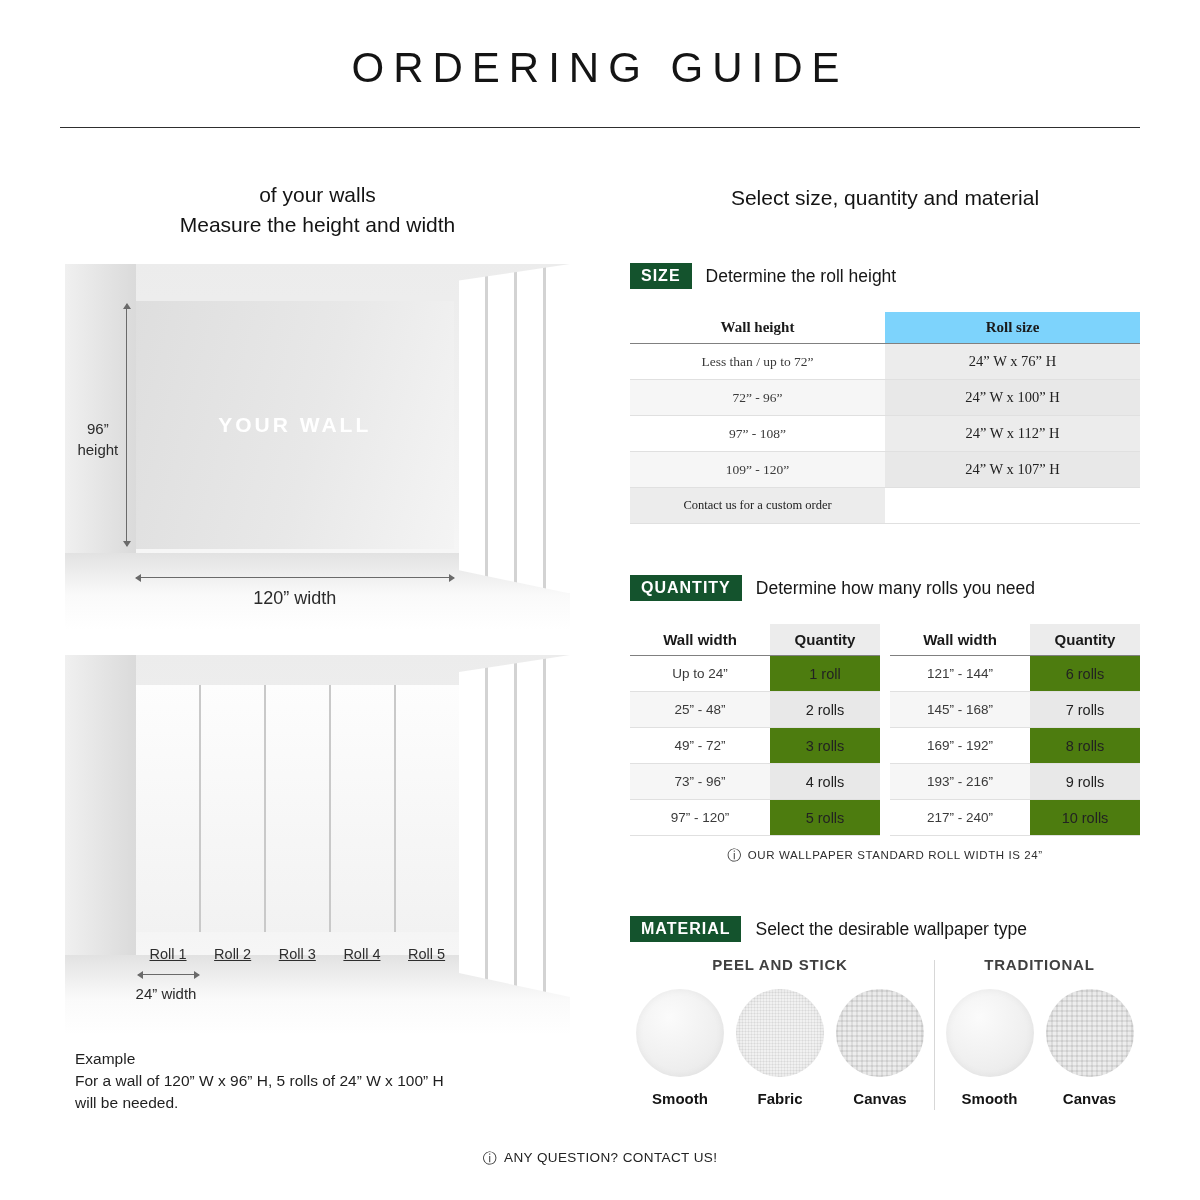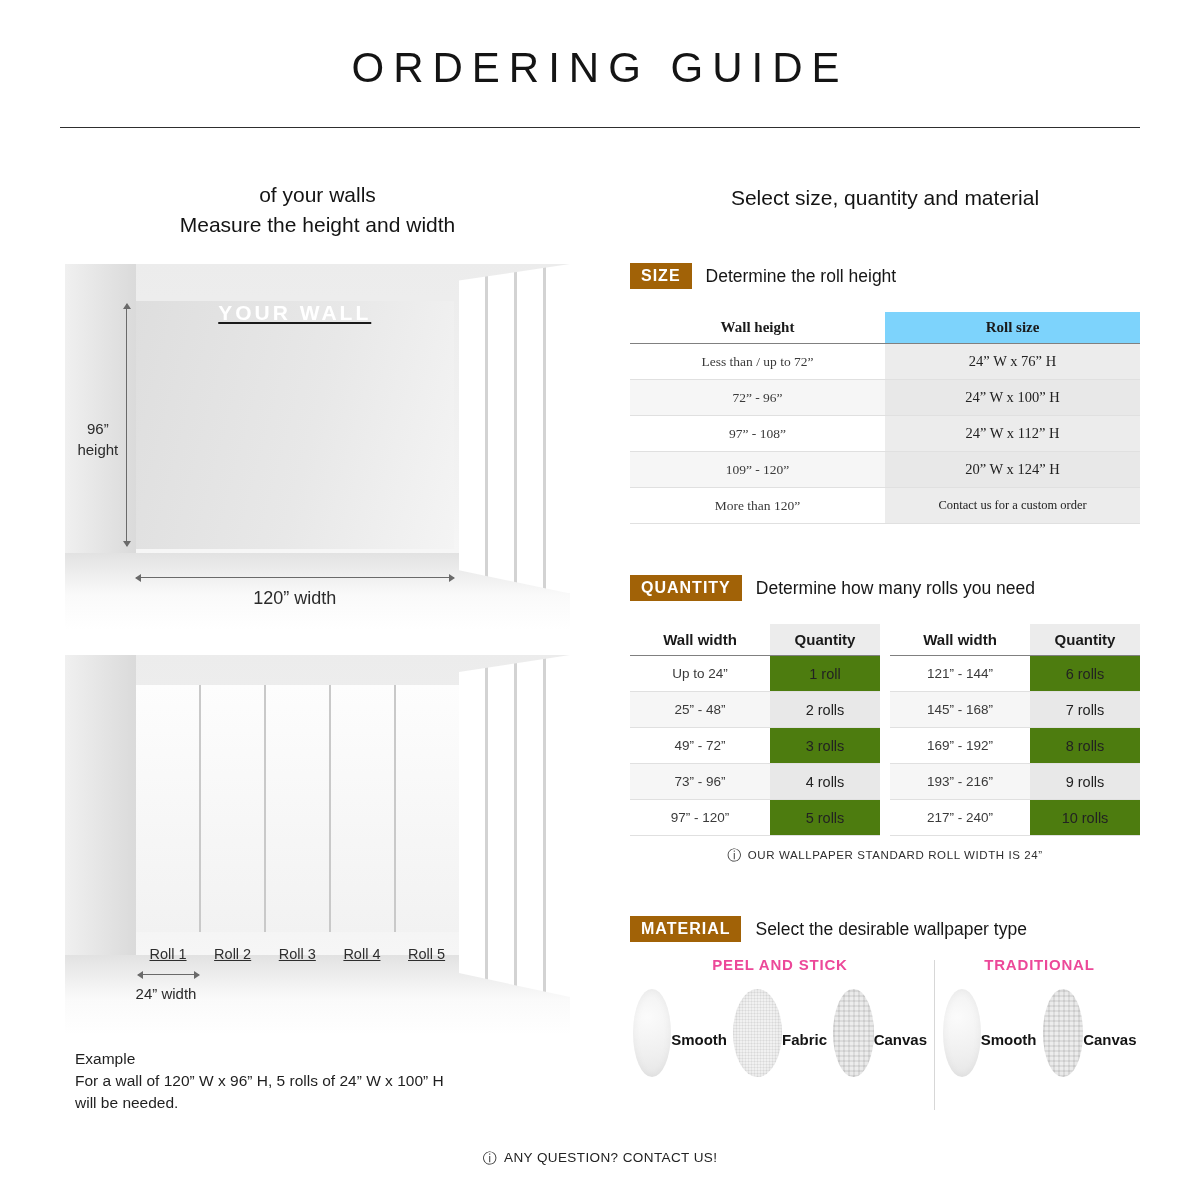--- a/index.html
+++ b/index.html
@@ -21,21 +21,21 @@
   .scene2{left:65px;top:655px;width:505px;height:380px;}
   .floor{position:absolute;left:0;right:0;bottom:0;height:21%;
          background:linear-gradient(180deg,#e2e2e2 0%,#fafafa 55%,#ffffff 100%);}
   .left-wall{position:absolute;left:0;top:0;width:14%;height:79%;
              background:linear-gradient(90deg,#f0f0f0,#dadada);}
   .window{position:absolute;top:0;right:0;width:22%;height:90%;
           background:repeating-linear-gradient(90deg,#ffffff 0 26px,#d3d3d3 26px 29px);
           clip-path:polygon(0 5%,100% 0,100% 100%,0 93%);}
   .back-wall{position:absolute;left:14%;top:10%;width:63%;height:68%;
              background:linear-gradient(105deg,#dedede 0%,#e8e8e8 55%,#f4f4f4 100%);
-             display:flex;align-items:flex-start;justify-content:center;text-decoration:underline;}
+             display:flex;align-items:center;justify-content:center;}
   .your-wall{color:#ffffff;font-weight:700;font-size:21px;letter-spacing:3px;}
 
   .dim-v{position:absolute;left:12%;top:11%;height:66%;width:0;border-left:1px solid #6a6a6a;}
   .dim-v::before,.dim-v::after{content:"";position:absolute;left:-4px;width:0;height:0;
      border-left:4px solid transparent;border-right:4px solid transparent;}
   .dim-v::before{top:-1px;border-bottom:6px solid #6a6a6a;}
   .dim-v::after{bottom:-1px;border-top:6px solid #6a6a6a;}
   .height-label{position:absolute;left:1%;top:42%;width:11%;text-align:center;
                 font-size:15px;line-height:21px;color:#2b2b2b;}
 
@@ -56,21 +56,21 @@
   .dim-h2{left:14.5%;top:84%;width:12%;}
   .width-label2{position:absolute;left:7%;top:86.8%;width:26%;text-align:center;
                 font-size:15px;color:#2b2b2b;}
 
   .example{position:absolute;left:75px;top:1048px;width:440px;font-size:15.5px;
            line-height:22px;color:#1f1f1f;}
 
   
   .section-head{position:absolute;left:630px;width:510px;display:flex;align-items:center;gap:14px;}
   .head-size{top:263px;} .head-qty{top:575px;} .head-mat{top:916px;}
-  .badge{background:#a16207;color:#ffffff;font-weight:700;font-size:16px;
+  .badge{background:#14532d;color:#ffffff;font-weight:700;font-size:16px;
          letter-spacing:1px;padding:4px 11px;}
   .section-sub{font-size:17.5px;color:#161616;}
 
   .size-table{position:absolute;left:630px;top:312px;width:510px;}
   .st-header,.st-row{display:grid;grid-template-columns:1fr 1fr;font-family:Liberation Serif, serif;}
   .st-header{border-bottom:1px solid #808080;}
   .st-header .cell{padding:7px 0;text-align:center;font-weight:700;font-size:15px;}
   .st-header .roll-col{background:#7dd3fc;}
   .st-row{border-bottom:1px solid #e0e0e0;}
   .st-row .cell{display:flex;align-items:center;justify-content:center;
@@ -97,23 +97,23 @@
   .roll-note{position:absolute;left:630px;top:848px;width:510px;display:flex;
              align-items:center;justify-content:center;gap:6px;font-size:11.5px;
              letter-spacing:0.6px;color:#2e2e2e;}
   .info-glyph{font-size:14px;line-height:1;}
 
   .material-area{position:absolute;left:630px;top:956px;width:510px;display:flex;align-items:flex-start;}
   .mat-group{display:flex;flex-direction:column;align-items:center;}
   .mat-peel{width:300px;}
   .mat-divider{width:1px;background:#d7d7d7;height:150px;margin:4px 4px 0 4px;}
   .mat-trad{flex:1;}
-  .mat-name{font-weight:700;font-size:15px;letter-spacing:0.8px;margin-bottom:16px;color:#ec4899;}
+  .mat-name{font-weight:700;font-size:15px;letter-spacing:0.8px;margin-bottom:16px;color:#404040;}
   .swatch-row{display:flex;gap:6px;}
-  .swatch-col{display:flex;align-items:center;width:94px;}
+  .swatch-col{display:flex;flex-direction:column;align-items:center;width:94px;}
   .swatch{width:88px;height:88px;border-radius:50%;box-shadow:inset 0 0 8px rgba(0,0,0,0.05);}
   .swatch.smooth{background:radial-gradient(circle at 38% 32%,#fbfbfb,#efefef 60%,#e5e5e5 100%);}
   .swatch.fabric{background-color:#f1f1f1;
      background-image:repeating-linear-gradient(0deg,rgba(0,0,0,0.05) 0 1px,transparent 1px 3px),
                       repeating-linear-gradient(90deg,rgba(0,0,0,0.05) 0 1px,transparent 1px 3px);}
   .swatch.canvas{background-color:#ededed;
      background-image:repeating-linear-gradient(0deg,rgba(0,0,0,0.07) 0 2px,transparent 2px 5px),
                       repeating-linear-gradient(90deg,rgba(0,0,0,0.07) 0 2px,transparent 2px 5px);}
   .swatch-label{margin-top:13px;font-weight:700;font-size:15px;color:#141414;}
 
@@ -196,24 +196,23 @@
       <div class="st-row">
         <div class="cell wall-cell">72” - 96”</div>
         <div class="cell roll-cell">24” W x 100” H</div>
       </div>
       <div class="st-row">
         <div class="cell wall-cell">97” - 108”</div>
         <div class="cell roll-cell">24” W x 112” H</div>
       </div>
       <div class="st-row">
         <div class="cell wall-cell">109” - 120”</div>
-        <div class="cell roll-cell">20” W x 124” H</div>
-      </div>
-      <div class="st-row">
-        <div class="cell wall-cell">More than 120”</div>
+        <div class="cell roll-cell">24” W x 107” H</div>
+      </div>
+      <div class="st-row">
         <div class="cell roll-cell">
           <span class="small">Contact us for a custom order</span>
         </div>
       </div>
     </div>
   </div>
 
   <div class="section-head head-qty">
     <span class="badge">QUANTITY</span>
     <span class="section-sub">Determine how many rolls you need</span>

